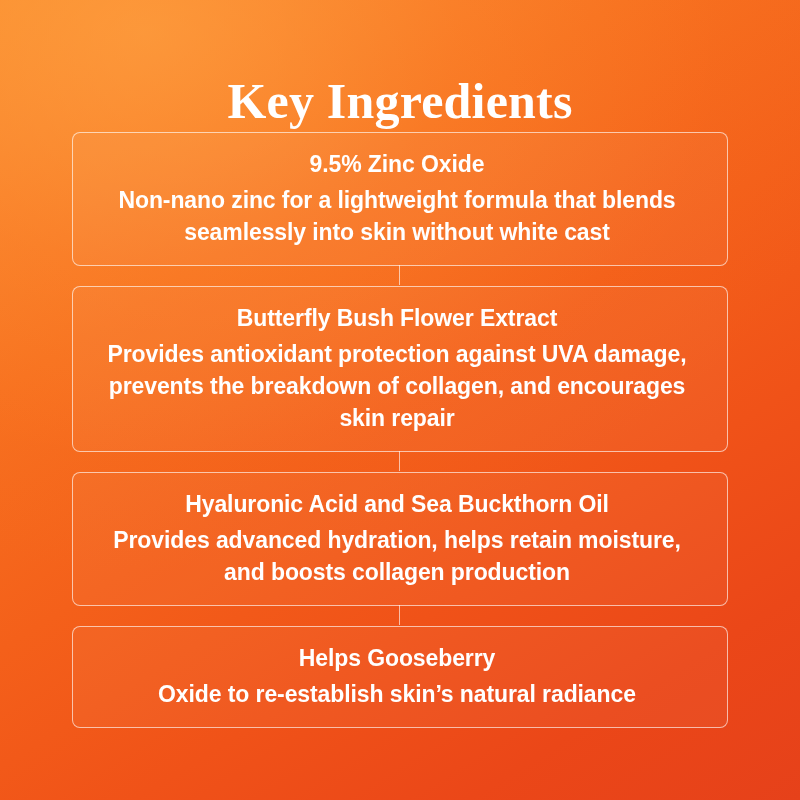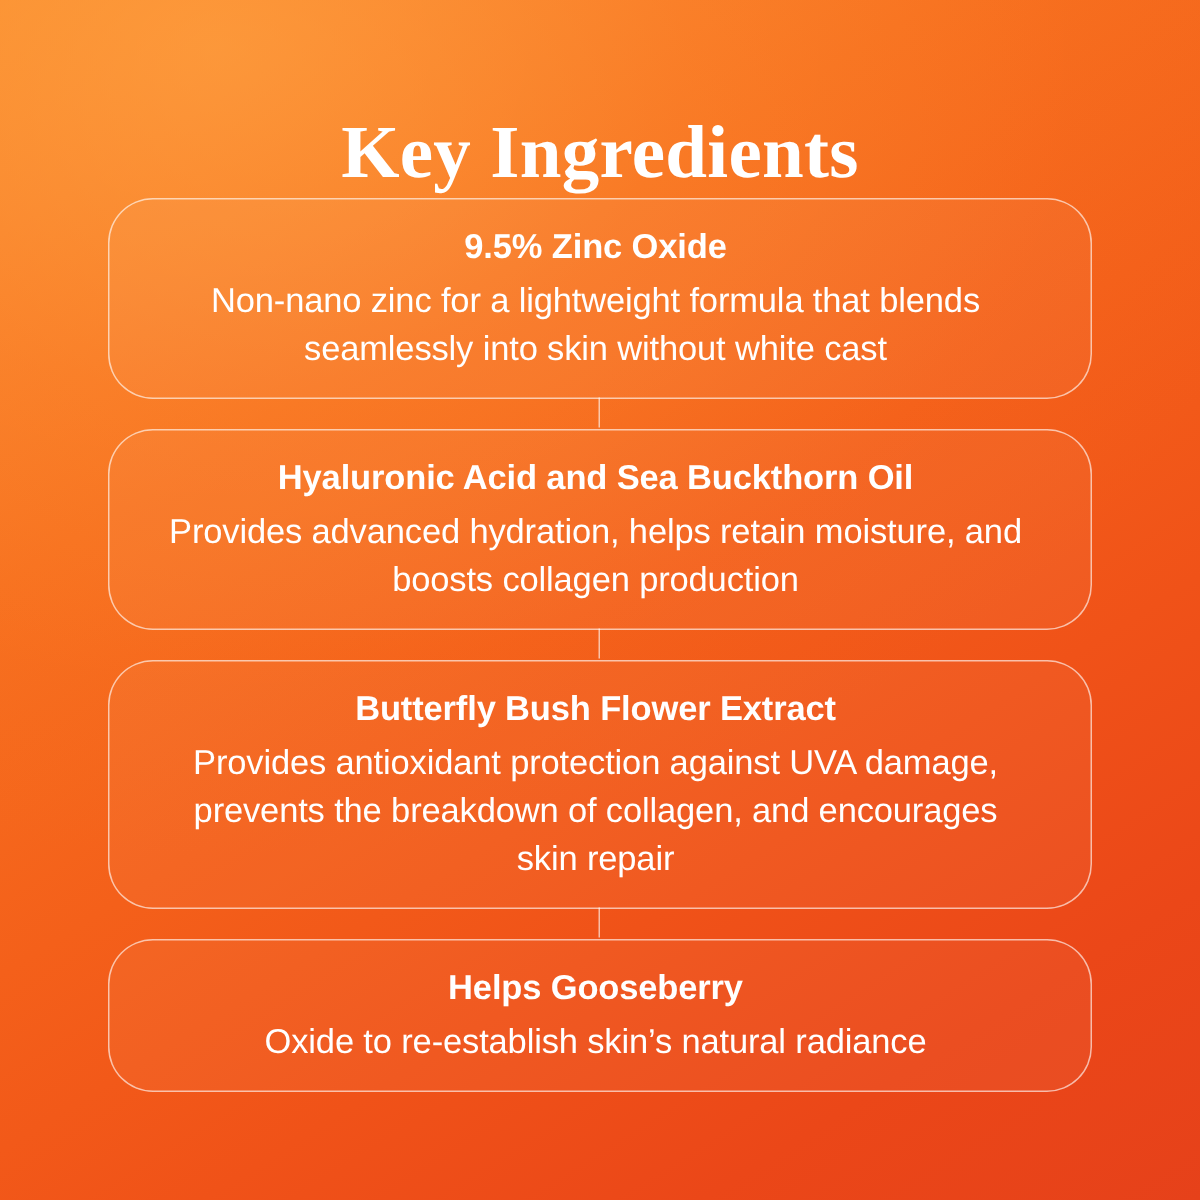--- a/index.html
+++ b/index.html
@@ -77,21 +77,21 @@
     left: 72px;
     top: 132px;
     width: 656px;
   }
 
   .card {
     position: relative;
     box-sizing: border-box;
     width: 656px;
     border: 1.4px solid rgba(255, 255, 255, 0.62);
-    border-radius: 30px;
+    border-radius: 8px;
     background: rgba(255, 255, 255, 0.045);
     text-align: center;
     color: #FFFFFF;
     padding: 14px 40px 17px 34px;
   }
 
   
   .card .connector {
     position: absolute;
     left: 50%;
@@ -111,21 +111,21 @@
     font-weight: 700;
     font-size: 23px;
     line-height: 34px;
     color: #FFFFFF;
     margin: 0 0 3px 0;
     letter-spacing: -0.1px;
   }
 
   .card-body {
     font-family: "Liberation Sans", sans-serif;
-    font-weight: 400;
+    font-weight: 700;
     font-size: 23px;
     line-height: 32px;
     color: #FFFFFF;
     margin: 0;
     letter-spacing: -0.1px;
   }
 </style>
 </head>
 <body>
 
@@ -136,28 +136,28 @@
 
     <div class="cards">
 
       <div class="card">
         <div class="card-heading">9.5% Zinc Oxide</div>
         <div class="card-body">Non-nano zinc for a lightweight formula that blends seamlessly into skin without white cast</div>
         <span class="connector"></span>
       </div>
 
       <div class="card">
-        <div class="card-heading">Hyaluronic Acid and Sea Buckthorn Oil</div>
-        <div class="card-body">Provides advanced hydration, helps retain moisture, and boosts collagen production</div>
+        <div class="card-heading">Butterfly Bush Flower Extract</div>
+        <div class="card-body">Provides antioxidant protection against UVA damage, prevents the breakdown of collagen, and encourages skin repair</div>
         <span class="connector"></span>
       </div>
 
       <div class="card">
-        <div class="card-heading">Butterfly Bush Flower Extract</div>
-        <div class="card-body">Provides antioxidant protection against UVA damage, prevents the breakdown of collagen, and encourages skin repair</div>
+        <div class="card-heading">Hyaluronic Acid and Sea Buckthorn Oil</div>
+        <div class="card-body">Provides advanced hydration, helps retain moisture, and boosts collagen production</div>
         <span class="connector"></span>
       </div>
 
       <div class="card last">
         <div class="card-heading">Helps Gooseberry</div>
         <div class="card-body">Oxide to re-establish skin’s natural radiance</div>
 
       </div>
 
     </div>

